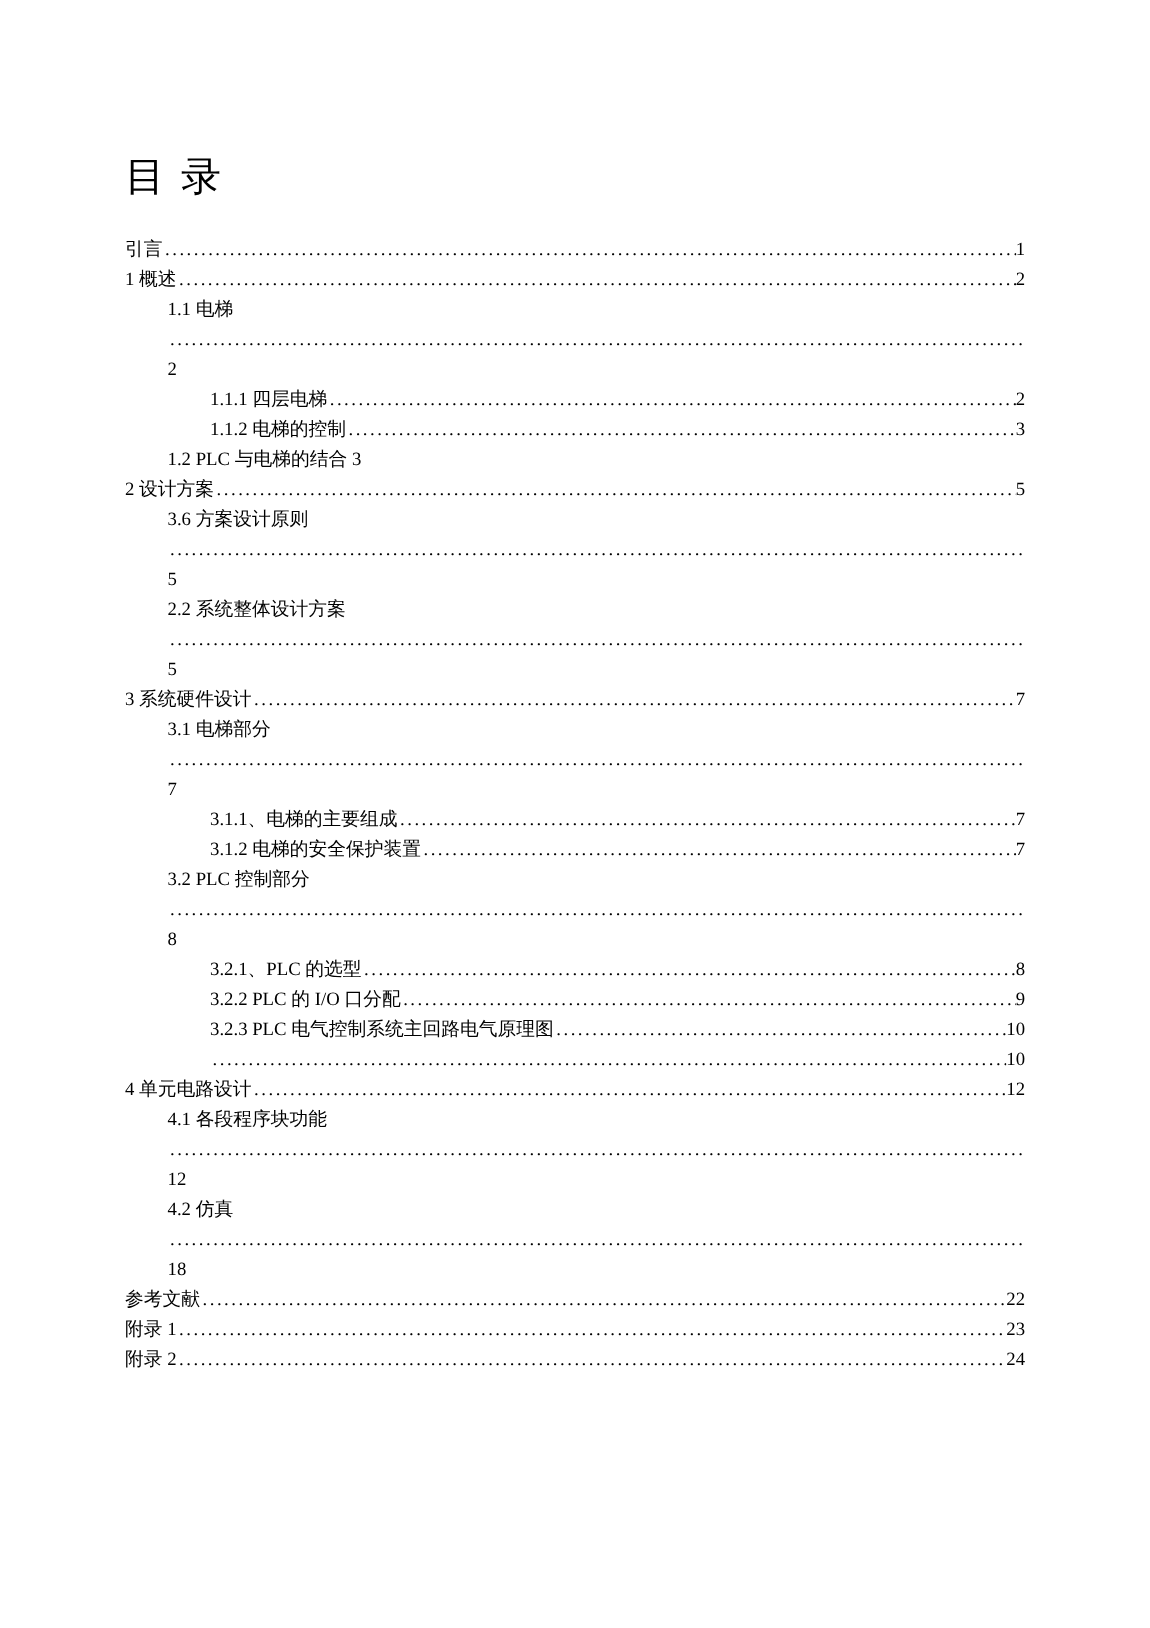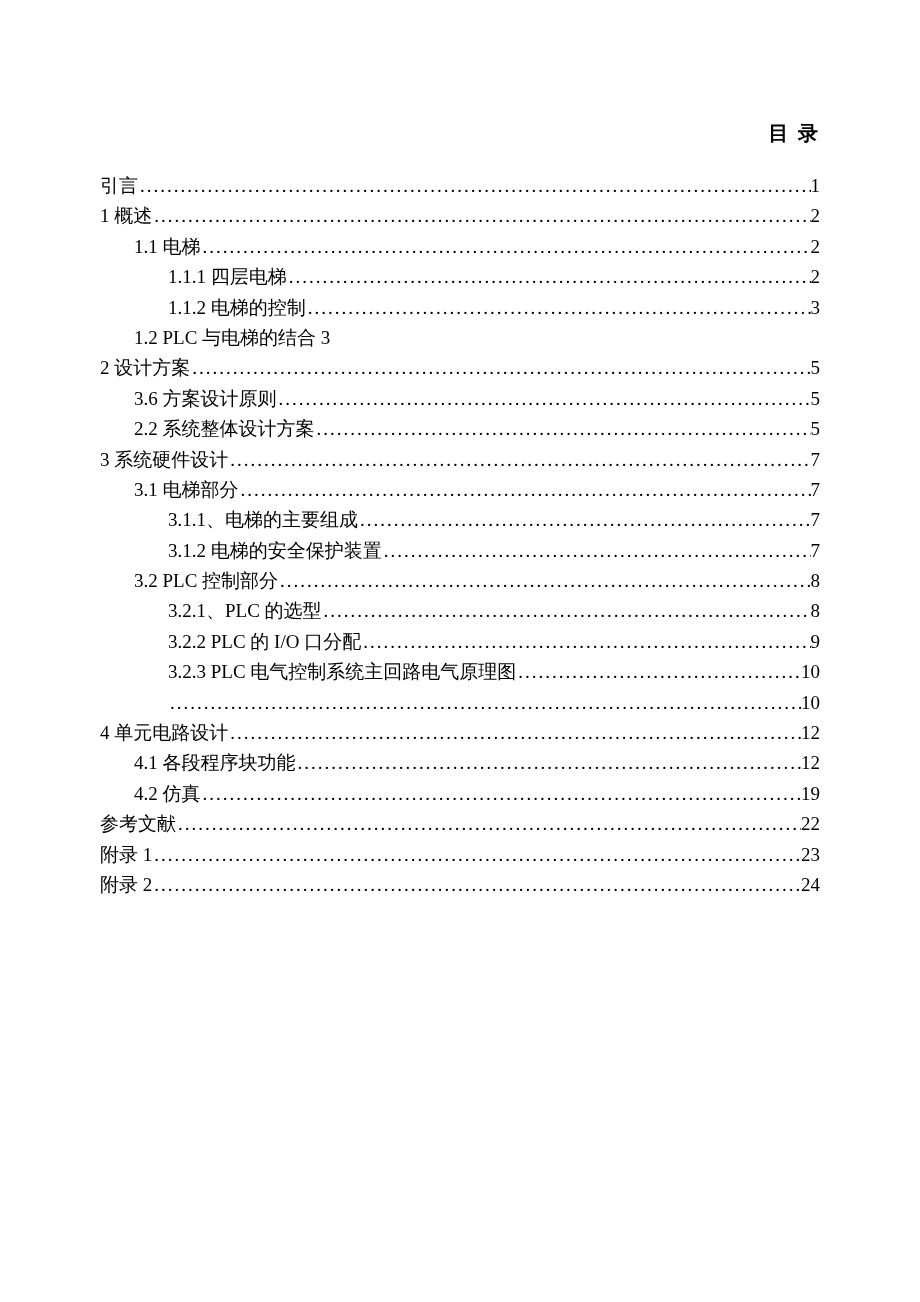--- a/index.html
+++ b/index.html
@@ -9,31 +9,31 @@
     }
     body {
       width: 920px;
       height: 1302px;
       background: #fff;
       font-family: "SimSun", "宋体", serif;
       padding: 120px 100px 0 100px;
       color: #000;
     }
     .title {
-      text-align: right;
-      font-size: 20px;
-      font-weight: bold;
+      text-align: left;
+      font-size: 32px;
+      font-weight: normal;
       margin-bottom: 24px;
       font-family: "SimHei", "黑体", sans-serif;
       letter-spacing: 2px;
     }
     .toc-entry {
       display: flex;
       align-items: baseline;
-      font-size: 19px;
+      font-size: 15px;
       line-height: 1.6;
       white-space: nowrap;
       overflow: hidden;
     }
     .toc-label {
       flex-shrink: 0;
     }
     .toc-dots {
       flex: 1;
       overflow: hidden;
@@ -41,21 +41,21 @@
       color: #000;
       padding: 0 2px;
     }
     .toc-dots::before {
       content: "............................................................................................................................................";
     }
     .toc-page {
       flex-shrink: 0;
     }
     .level-0 { padding-left: 0; }
-    .level-1 { padding-left: 34px; }
+    .level-1 { padding-left: 34px; flex-direction: column; }
     .level-2 { padding-left: 68px; }
     .no-dots .toc-dots::before { content: ""; }
   </style>
 </head>
 <body>
 
 <div class="title">目    录</div>
 
 <div id="toc-container">
     <div class="toc-entry level-0">
@@ -152,21 +152,21 @@
       <span class="toc-page">12</span>
     </div>
     <div class="toc-entry level-1">
       <span class="toc-label">4.1 各段程序块功能</span>
       <span class="toc-dots"></span>
       <span class="toc-page">12</span>
     </div>
     <div class="toc-entry level-1">
       <span class="toc-label">4.2 仿真</span>
       <span class="toc-dots"></span>
-      <span class="toc-page">19</span>
+      <span class="toc-page">18</span>
     </div>
     <div class="toc-entry level-0">
       <span class="toc-label">参考文献</span>
       <span class="toc-dots"></span>
       <span class="toc-page">22</span>
     </div>
     <div class="toc-entry level-0">
       <span class="toc-label">附录 1</span>
       <span class="toc-dots"></span>
       <span class="toc-page">23</span>

